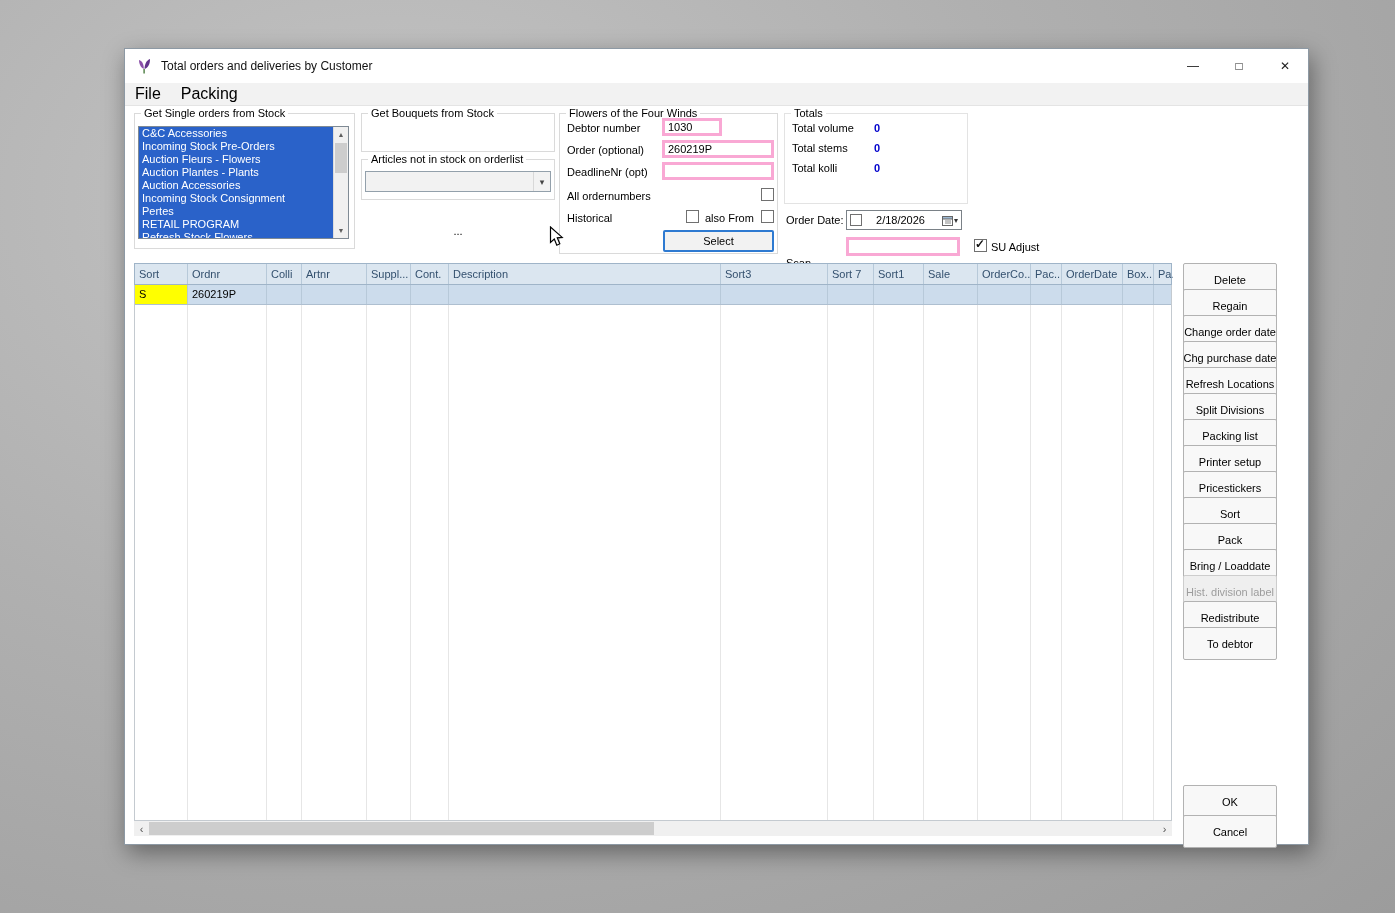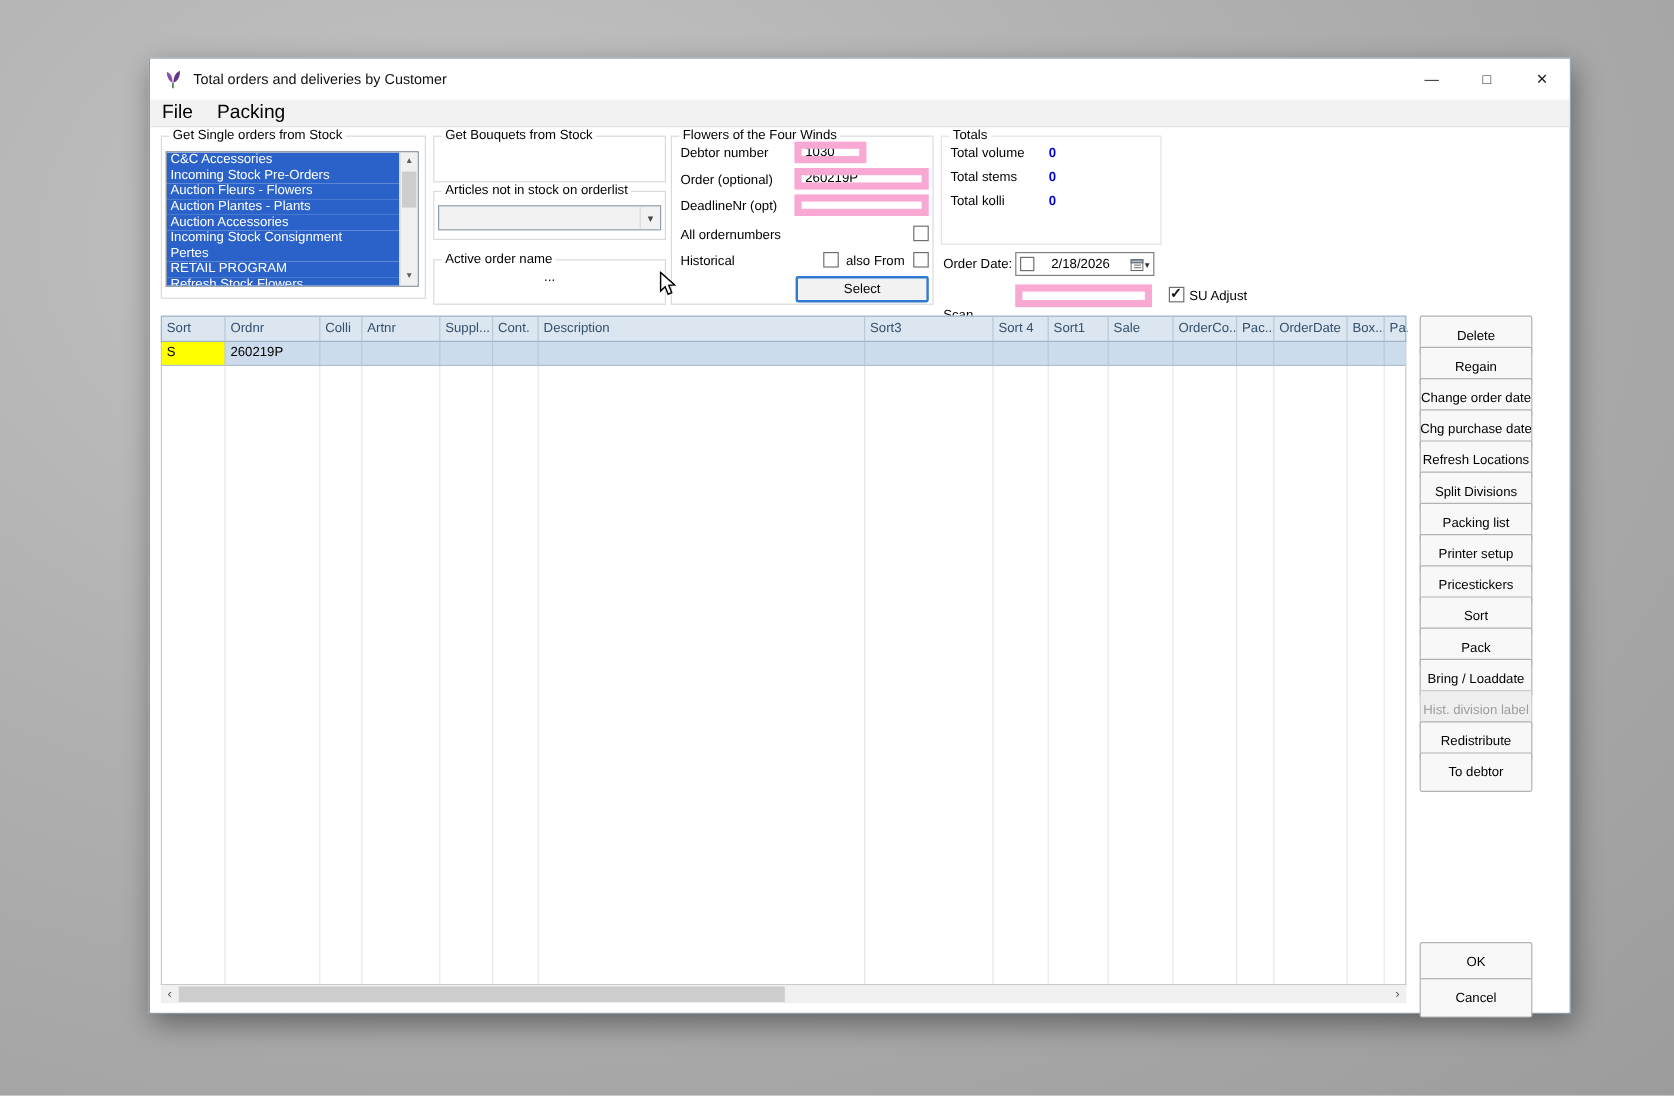--- a/index.html
+++ b/index.html
@@ -36,21 +36,21 @@
   .list-item { height:13px; line-height:13px; padding-left:3px; background:#2a62c9; color:#fff;
     white-space:nowrap; overflow:hidden; }
   .vscroll { flex:0 0 15px; background:#f0f0f0; border-left:1px solid #dcdcdc; position:relative;
     display:flex; flex-direction:column; justify-content:space-between; }
   .vs-arrow { height:15px; display:flex; align-items:center; justify-content:center;
     font-size:7px; color:#5e5e5e; }
   .vs-thumb { position:absolute; left:1px; right:1px; top:16px; height:30px; background:#cdcdcd; }
 
   
   .label { position:absolute; white-space:nowrap; line-height:13px; }
-  .textbox { position:absolute; border:6px solid #f9a8d4; background:#fff; font:11px "Liberation Sans",sans-serif;
+  .textbox { position:absolute; border:3px solid #f9a8d4; background:#fff; font:11px "Liberation Sans",sans-serif;
     padding:0 3px; color:#000; outline:none; }
   .combobox { position:absolute; left:240px; top:122px; width:186px; height:21px;
     border:1px solid #93a0ab; background:#f2f2f2; display:flex; align-items:center; }
   .combo-value { flex:1; padding-left:4px; overflow:hidden; }
   .combo-btn { flex:0 0 17px; height:100%; display:flex; align-items:center; justify-content:center;
     color:#444; font-size:9px; border-left:1px solid #d8d8d8; }
   .dots { position:absolute; left:236px; top:176px; width:194px; text-align:center; }
 
   .checkbox { width:13px; height:13px; border:1px solid #707070; background:#fff;
     display:inline-block; position:absolute; }
@@ -155,23 +155,20 @@
     </div>
 
     <div class="groupbox" style="left:236px; top:110px; width:194px; height:41px;">
       <span class="gb-label">Articles not in stock on orderlist</span>
     </div>
     <div class="combobox">
       <span class="combo-value"></span>
       <span class="combo-btn">▾</span>
     </div>
 
-    <div class="groupbox" style="left:236px; top:167px; width:194px; height:38px;">
-      <span class="gb-label">Active order name</span>
-    </div>
     <div class="dots">...</div>
 
     <div class="groupbox" style="left:434px; top:64px; width:219px; height:141px;">
       <span class="gb-label">Flowers of the Four Winds</span>
       <span class="label" style="left:7px; top:8px;">Debtor number</span>
       <input class="textbox" style="left: 102px; top: 4px; width: 60px; height: 18px;" value="1030">
       <span class="label" style="left:7px; top:30px;">Order (optional)</span>
       <input class="textbox" style="left: 102px; top: 26px; width: 112px; height: 18px;" value="260219P">
       <span class="label" style="left:7px; top:52px;">DeadlineNr (opt)</span>
       <input class="textbox" style="left: 102px; top: 48px; width: 112px; height: 18px;" value="">
@@ -218,21 +215,21 @@
     <div class="grid">
       <div class="grid-header">
         <div class="gh-cell w0">Sort</div>
         <div class="gh-cell w1">Ordnr</div>
         <div class="gh-cell w2">Colli</div>
         <div class="gh-cell w3">Artnr</div>
         <div class="gh-cell w4">Suppl...</div>
         <div class="gh-cell w5">Cont.</div>
         <div class="gh-cell w6">Description</div>
         <div class="gh-cell w7">Sort3</div>
-        <div class="gh-cell w8">Sort 4</div>
+        <div class="gh-cell w8">Sort 7</div>
         <div class="gh-cell w9">Sort1</div>
         <div class="gh-cell w10">Sale</div>
         <div class="gh-cell w11">OrderCo...</div>
         <div class="gh-cell w12">Pac...</div>
         <div class="gh-cell w13">OrderDate</div>
         <div class="gh-cell w14">Box...</div>
         <div class="gh-cell w15">Pa...</div>
       </div>
       <div class="grid-body">
         <div class="col-lines">

